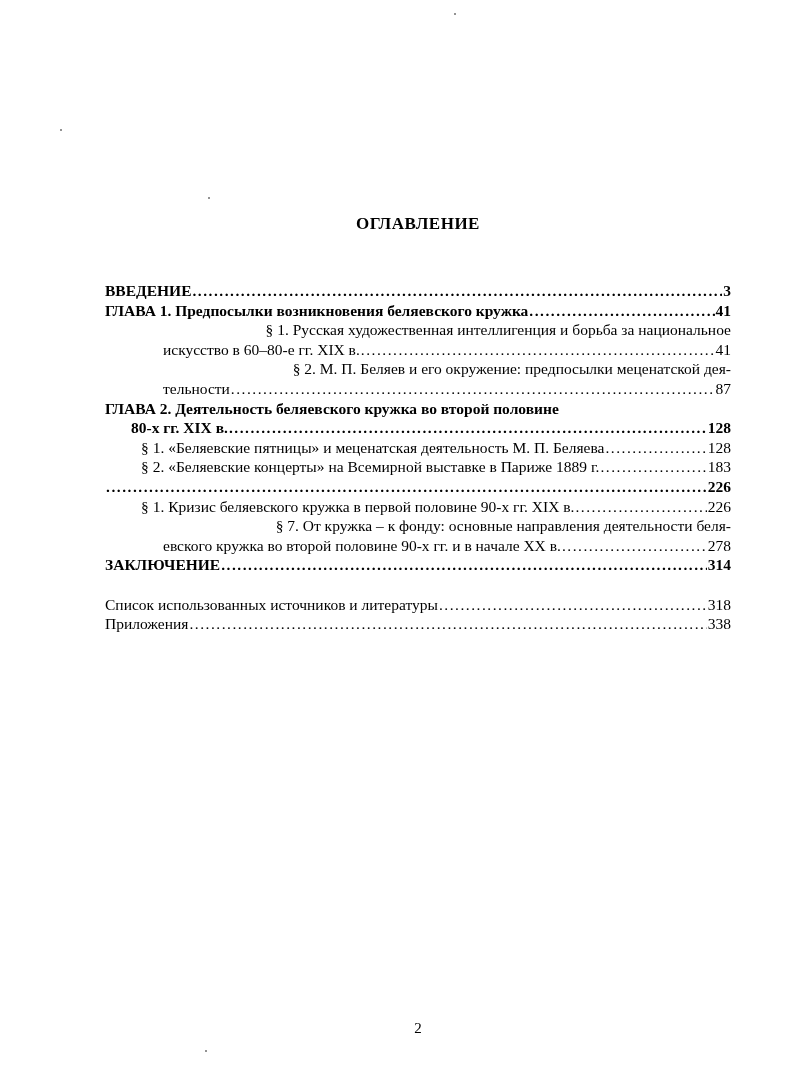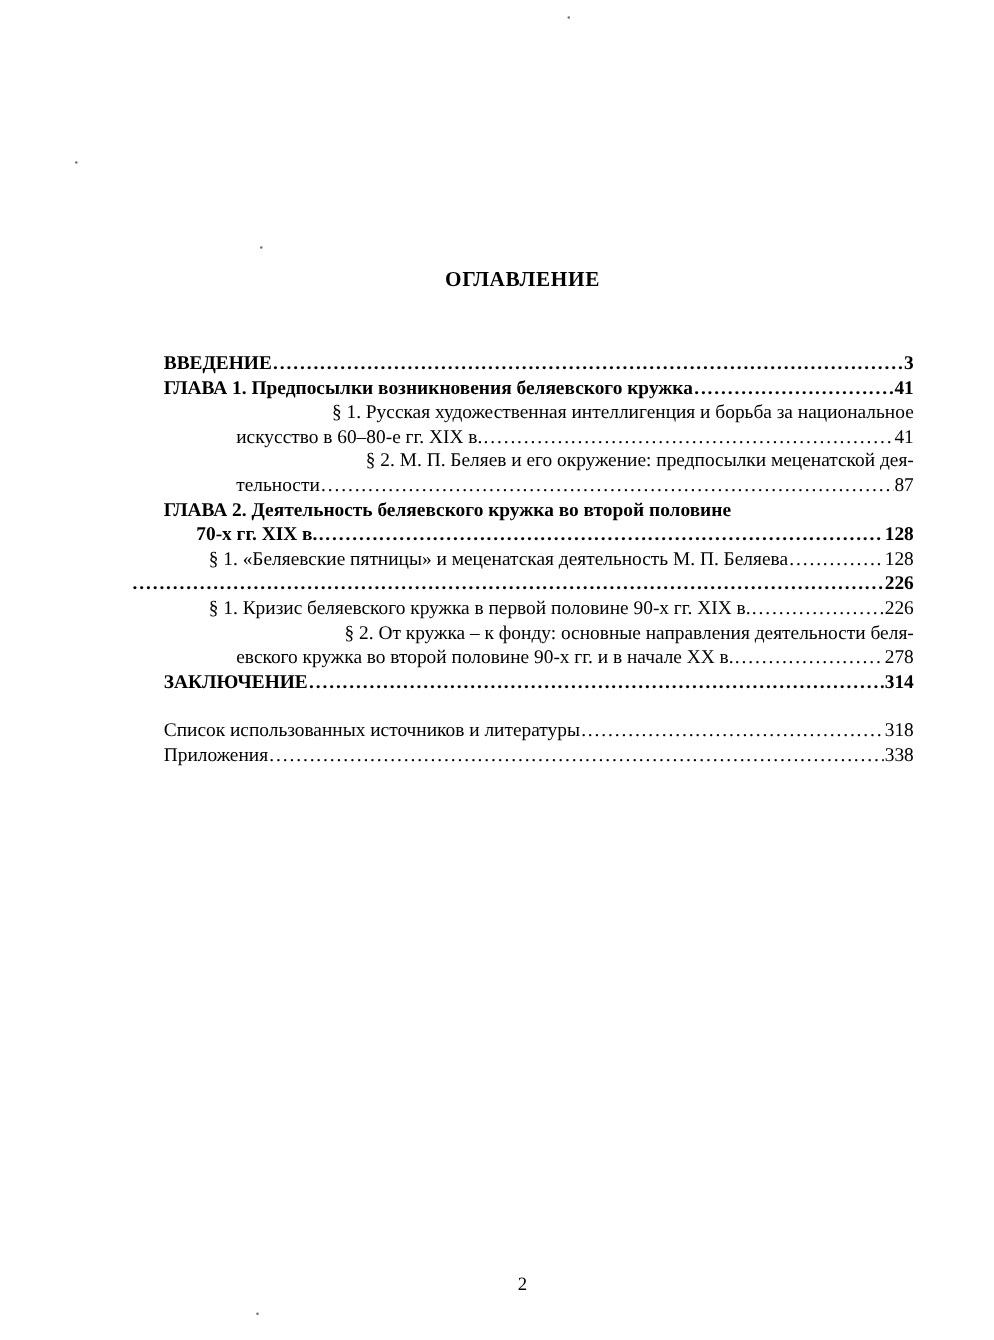--- a/index.html
+++ b/index.html
@@ -32,21 +32,21 @@
     font-size: 15.5px;
     line-height: 19.6px;
   }
   .entry { font-weight: normal; }
   .entry.bold { font-weight: bold; }
   .entry.space-before { margin-top: 19.6px; }
   .line {
     display: flex;
     align-items: baseline;
   }
-  .txt { white-space: nowrap; margin-left: 26px; }
+  .txt { white-space: nowrap; }
   .ind-0 { padding-left: 0; }
   .ind-1 { padding-left: 26px; }
   .ind-2 { padding-left: 36px; justify-content: flex-end; }
   .ind-3 { padding-left: 58px; text-align: center; }
   .dots {
     flex: 1 1 auto;
     overflow: hidden;
     white-space: nowrap;
     margin: 0 1px;
     min-width: 8px;
@@ -116,48 +116,55 @@
           <span class="txt">тельности</span>
           <span class="dots"></span>
           <span class="pg">87</span>
         </div>
       </div>
       <div class="entry bold">
         <div class="line ind-0">
           <span class="txt">ГЛАВА 2. Деятельность беляевского кружка во второй половине</span>
         </div>
         <div class="line ind-1">
-          <span class="txt">70-х гг. XIX в.</span>
+          <span class="txt">80-х гг. XIX в.</span>
           <span class="dots"></span>
           <span class="pg">128</span>
         </div>
       </div>
       <div class="entry">
         <div class="line ind-2">
           <span class="txt">§ 1. «Беляевские пятницы» и меценатская деятельность М. П. Беляева</span>
           <span class="dots"></span>
           <span class="pg">128</span>
+        </div>
+      </div>
+      <div class="entry">
+        <div class="line ind-2">
+          <span class="txt">§ 2. «Беляевские концерты» на Всемирной выставке в Париже 1889 г.</span>
+          <span class="dots"></span>
+          <span class="pg">183</span>
         </div>
       </div>
       <div class="entry bold">
         <div class="line ind-0">
           <span class="dots"></span>
           <span class="pg">226</span>
         </div>
       </div>
       <div class="entry">
         <div class="line ind-2">
           <span class="txt">§ 1. Кризис беляевского кружка в первой половине 90-х гг. XIX в.</span>
           <span class="dots"></span>
           <span class="pg">226</span>
         </div>
       </div>
       <div class="entry">
         <div class="line ind-2">
-          <span class="txt">§ 2. От кружка – к фонду: основные направления деятельности беля-</span>
+          <span class="txt">§ 7. От кружка – к фонду: основные направления деятельности беля-</span>
         </div>
         <div class="line ind-3">
           <span class="txt">евского кружка во второй половине 90-х гг. и в начале XX в.</span>
           <span class="dots"></span>
           <span class="pg">278</span>
         </div>
       </div>
       <div class="entry bold">
         <div class="line ind-0">
           <span class="txt">ЗАКЛЮЧЕНИЕ</span>

